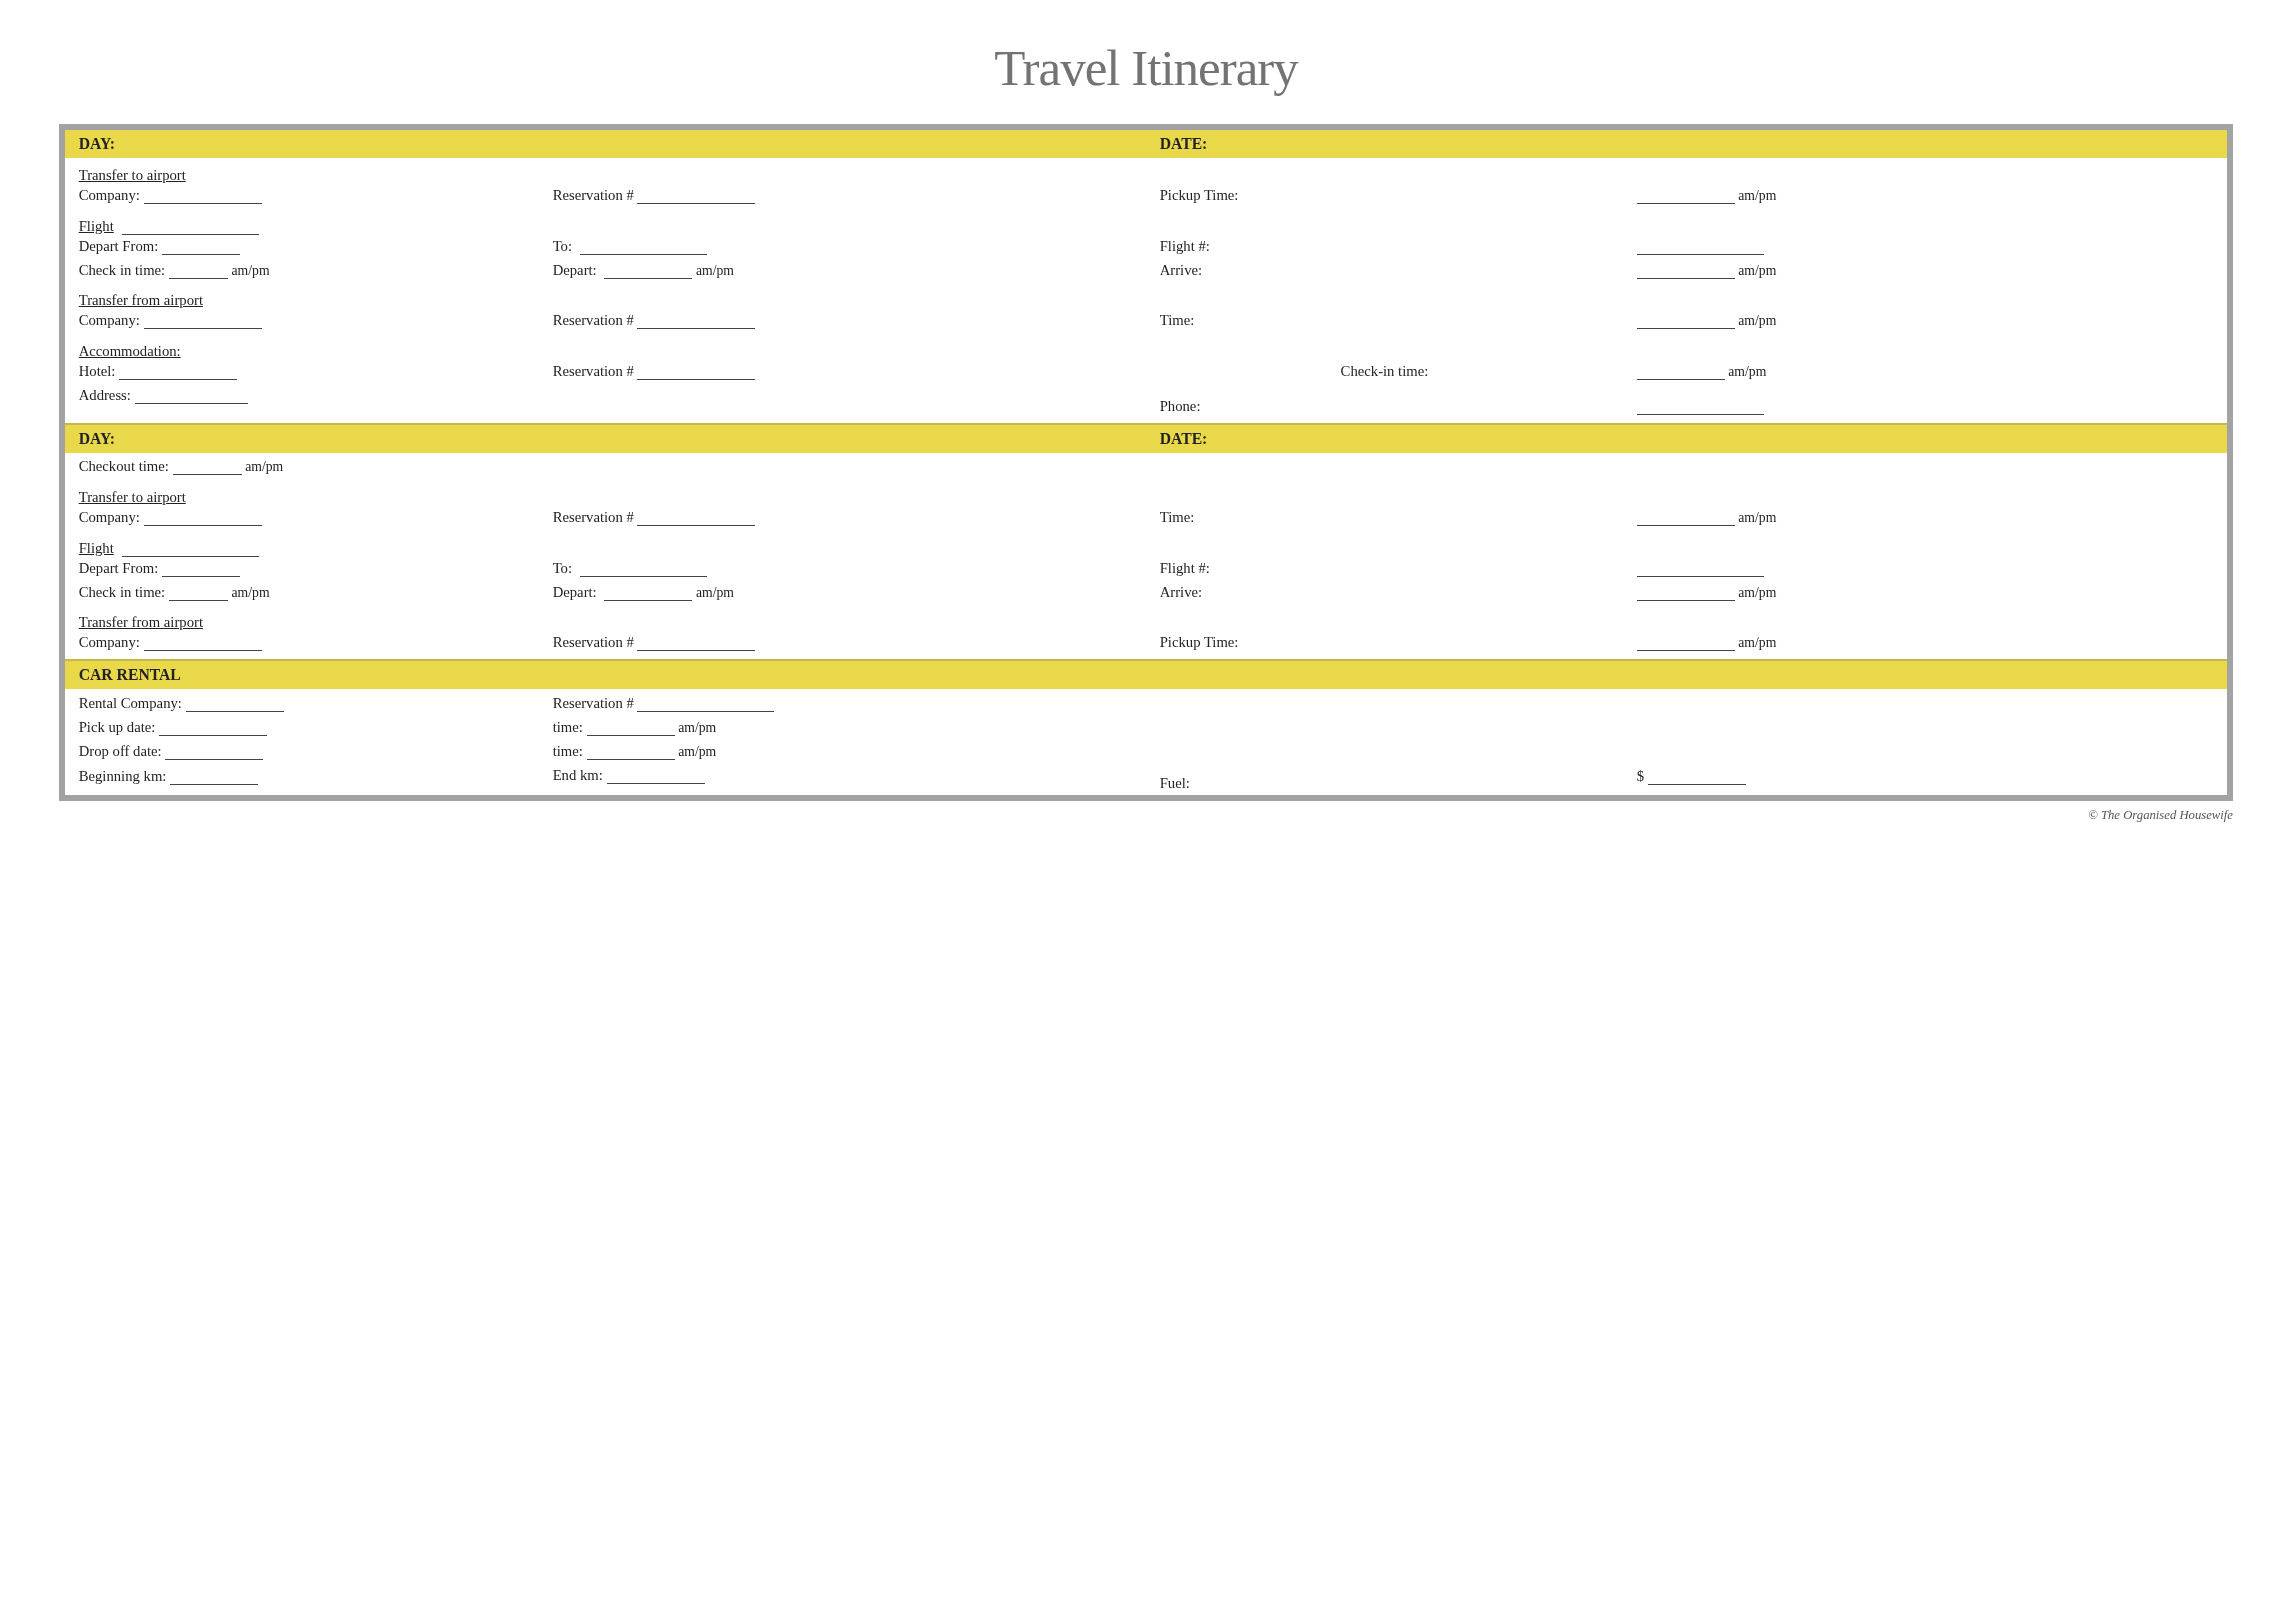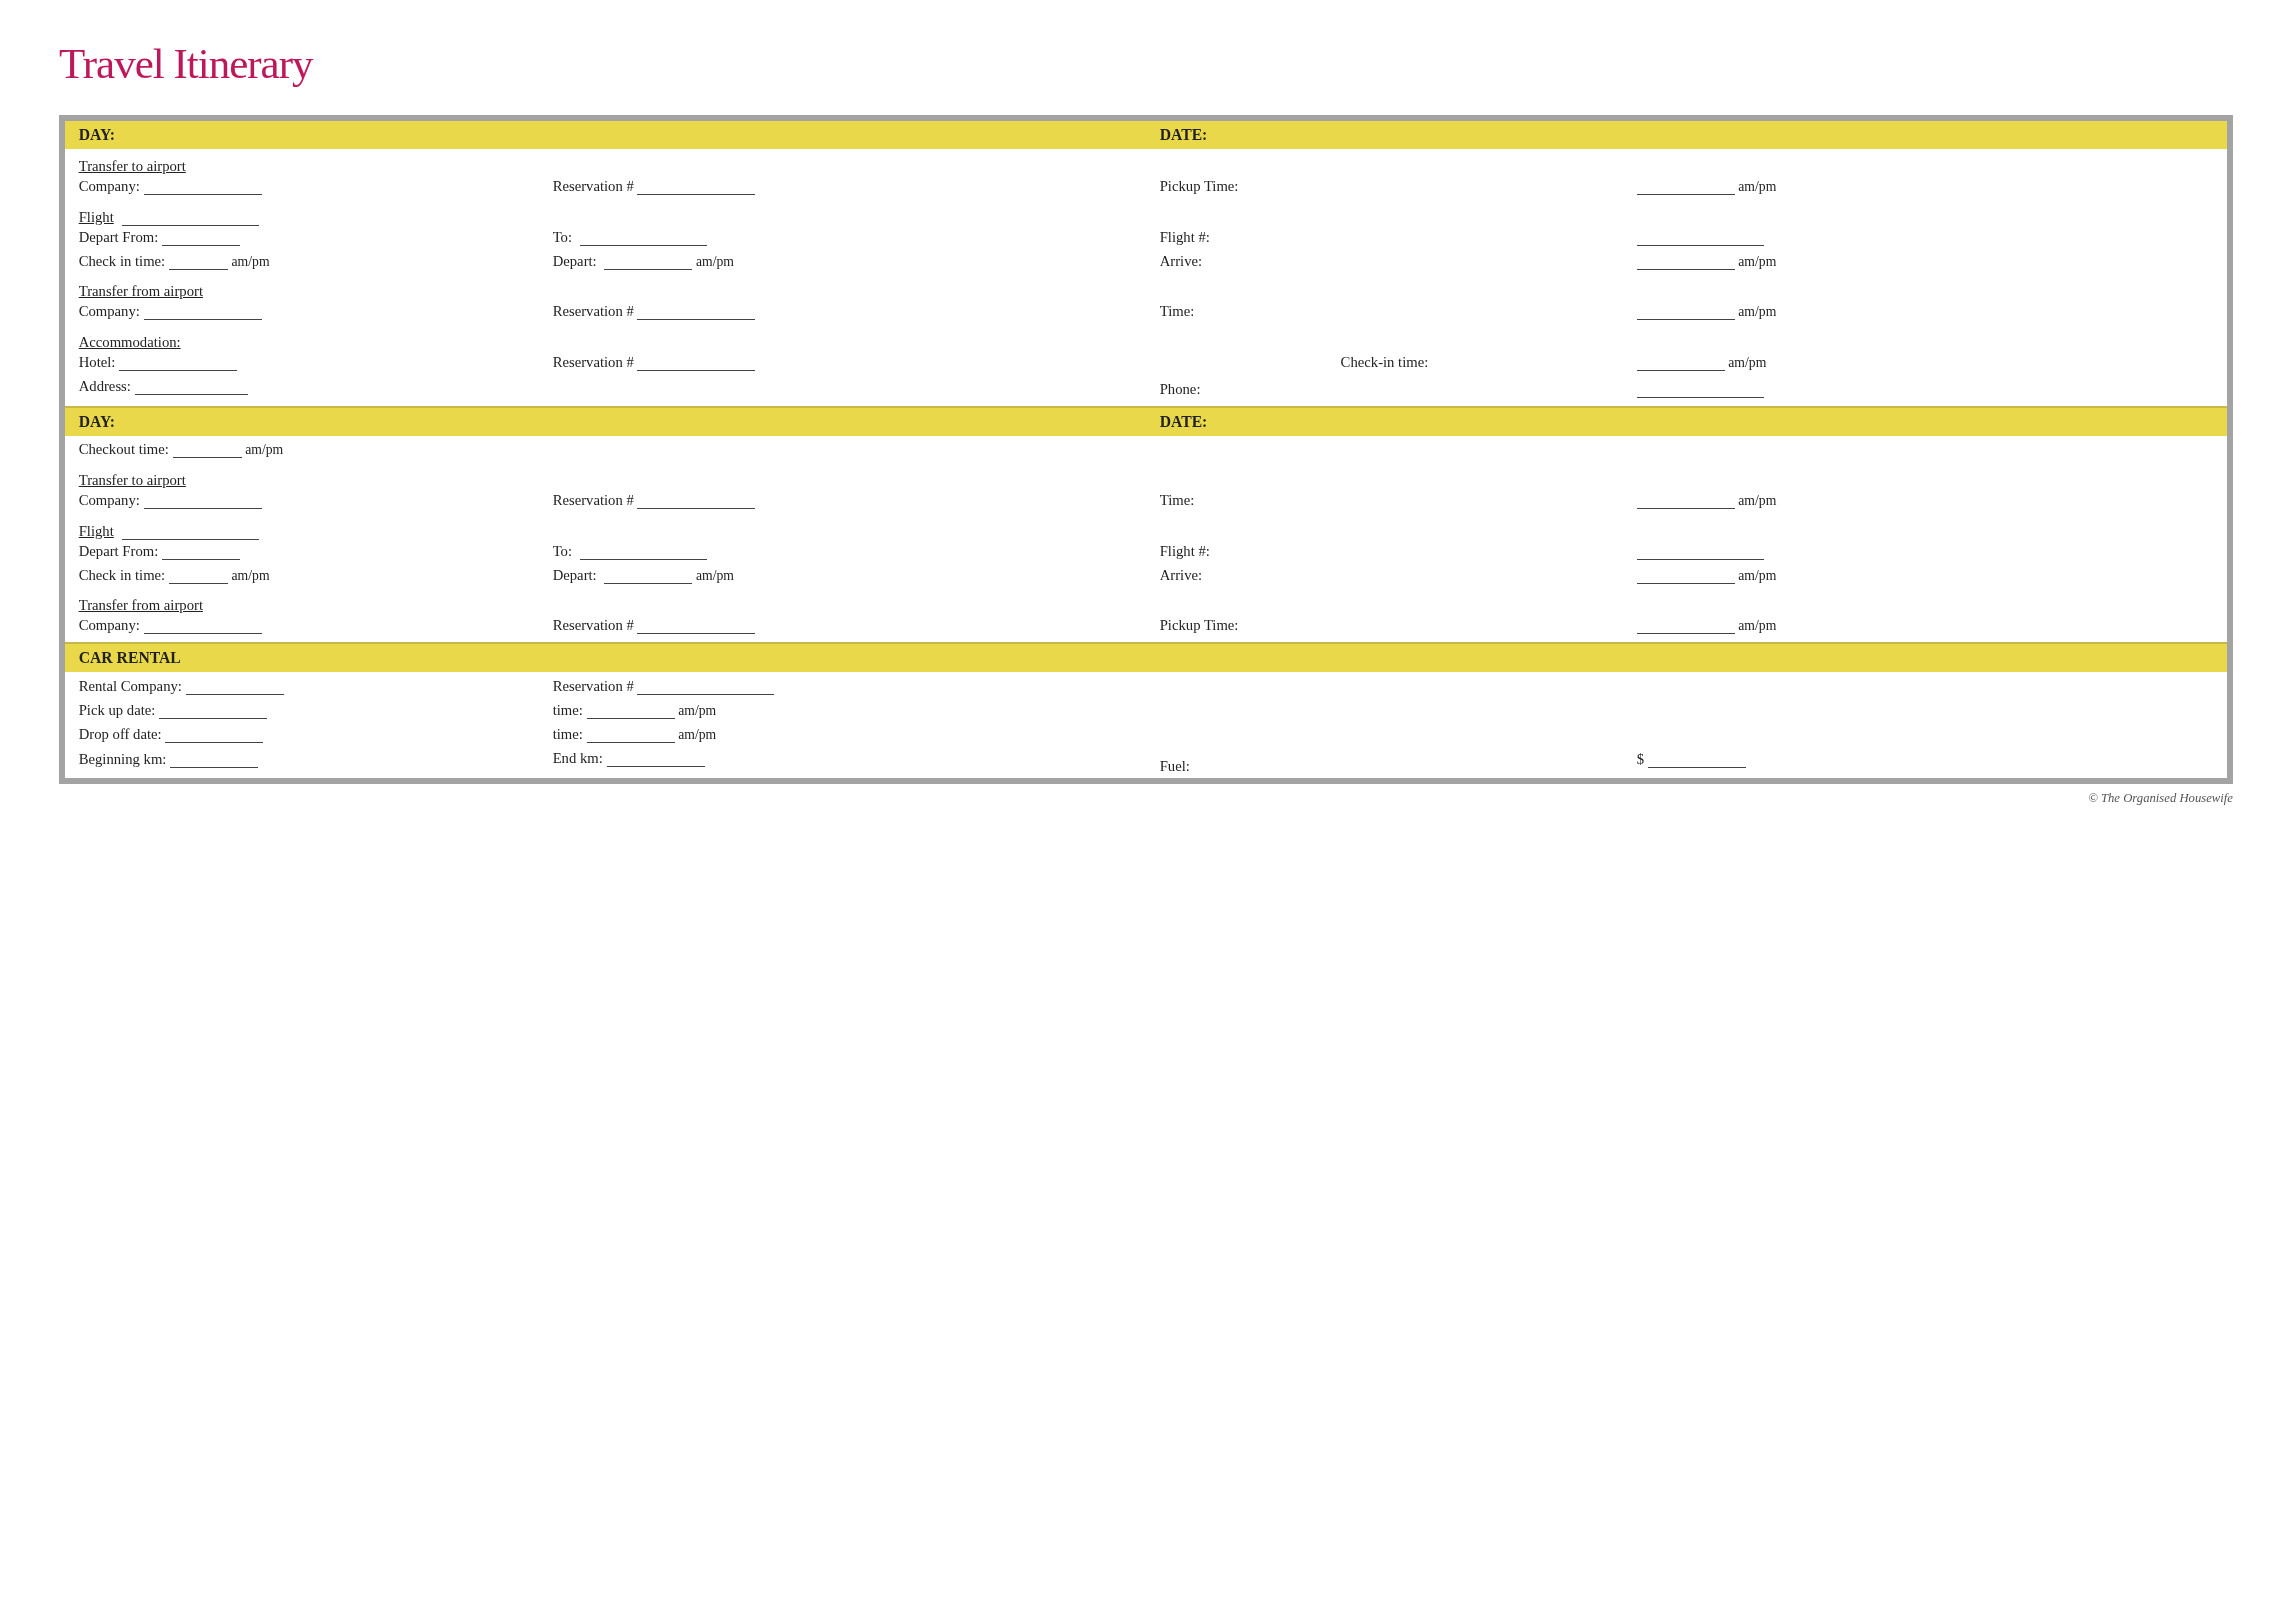--- a/index.html
+++ b/index.html
@@ -5,25 +5,26 @@
     * { margin: 0; padding: 0; box-sizing: border-box; }
     body {
       background: #fff;
       font-family: 'Georgia', serif;
       color: #222;
       padding: 39px 59px;
       min-height: 100vh;
     }
     h1 {
       font-family: 'Georgia', serif;
-      font-size: 43px;
+      font-size: 51px;
       font-weight: 300;
       margin-bottom: 27.4px;
-      color: #be185d;
+      color: #737373;
       letter-spacing: -1px;
+      text-align: center;
     }
     .label {
       white-space: nowrap;
       font-size: 14.7px;
     }
     .ampm {
       font-size: 13.7px;
       white-space: nowrap;
     }
     .copyright {
@@ -180,21 +181,21 @@
     </td>
     <td class="row-pad" style="padding-top:2px;text-align:center;">
       <span class="label">Check-in time:</span>
     </td>
     <td class="row-pad" style="padding-top:2px;">
       <span class="field-line" style="width:88px;">&nbsp;</span>
       <span class="ampm"> am/pm</span>
     </td>
   </tr>
   <tr>
-    <td class="row-pad" style="padding-top:2px; padding-bottom:11px;">
+    <td class="row-pad" style="padding-top:2px; padding-bottom:19px;">
       <span class="label">Address:</span>
       <span class="field-line" style="width:113px;">&nbsp;</span>
     </td>
     <td class="row-pad" style="padding-top:2px; padding-bottom:7.8px;"></td>
     <td class="row-pad" style="padding-top:2px; padding-bottom:7.8px;">
       <span class="label">Phone:</span>
     </td>
     <td class="row-pad" style="padding-top:2px; padding-bottom:7.8px;">
       <span class="field-line" style="width:127px;">&nbsp;</span>
     </td>

